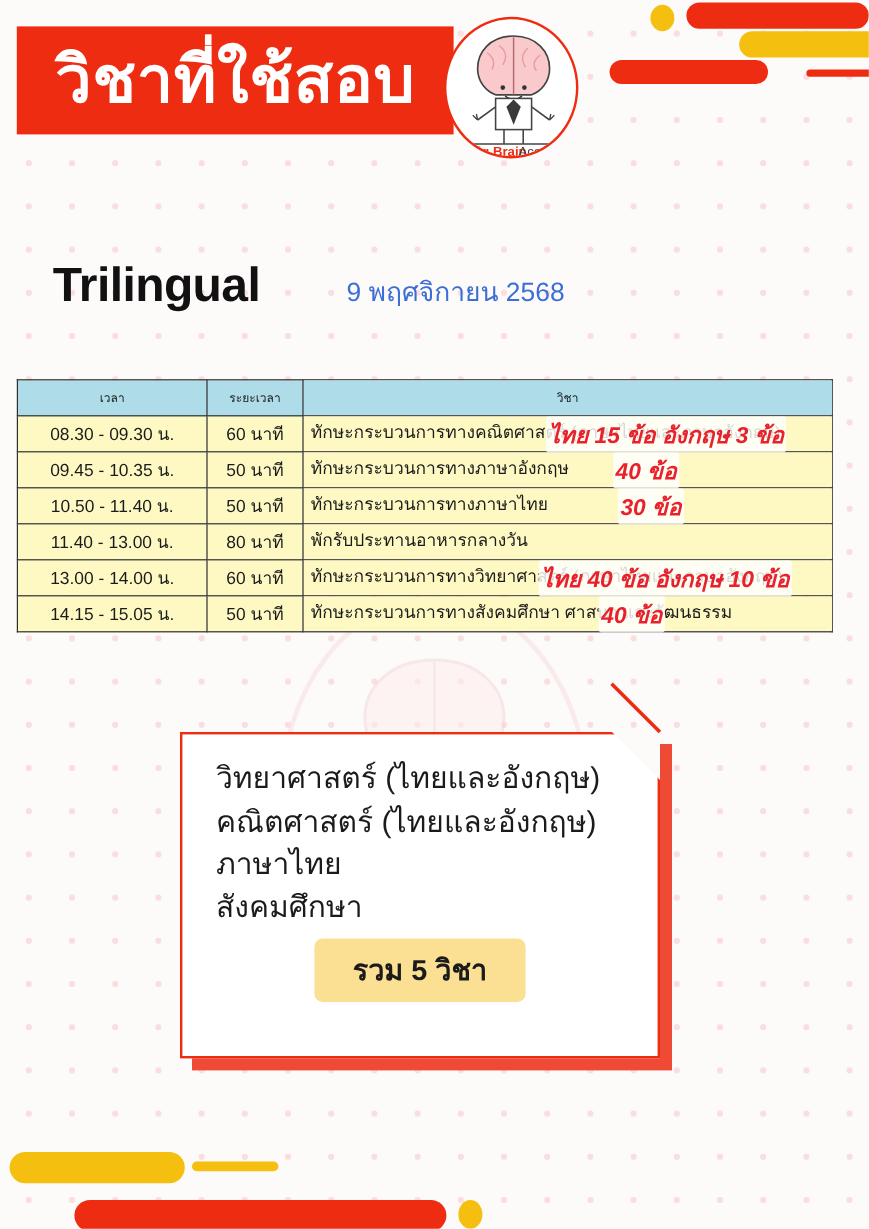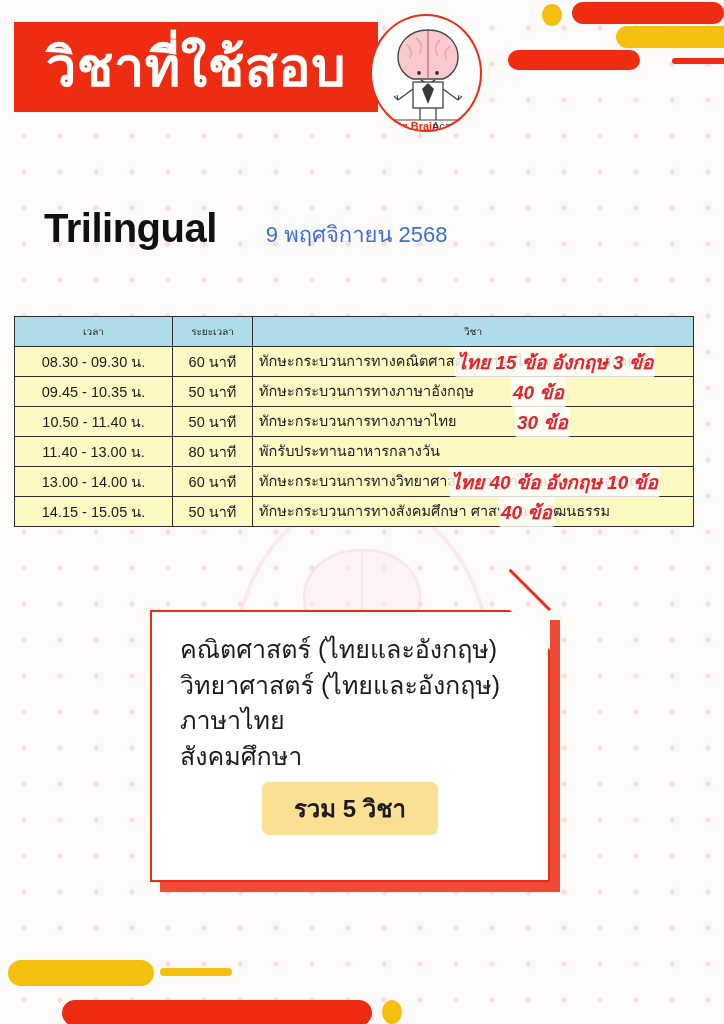--- a/index.html
+++ b/index.html
@@ -80,25 +80,25 @@
     width: 112px; height: 118px;
     background: #ffffff;
     border: 2.5px solid #ee2c11;
     border-radius: 50%;
     overflow: hidden;
   }
 
   
   #heading-row {
     position: absolute;
-    left: 44px; top: 206px;
+    left: 44px; top: 216px;
     z-index: 5;
     display: flex;
     align-items: baseline;
-    gap: 8px;
+    gap: 31px;
   }
   #heading-main {
     font-size: 40px;
     font-weight: bold;
     color: #111111;
     letter-spacing: -.5px;
   }
   #heading-date {
     font-size: 22px;
     color: #3b6fd6;
@@ -341,21 +341,21 @@
         </td>
       </tr>
     </tbody>
 </table>
 
 <div id="subject-card-shadow"></div>
 <div id="subject-card">
   <div id="card-fold"></div>
   <div id="card-fold-edge"></div>
   <ul id="subject-list">
+      <li>วิทยาศาสตร์ (ไทยและอังกฤษ)</li>
       <li>คณิตศาสตร์ (ไทยและอังกฤษ)</li>
-      <li>วิทยาศาสตร์ (ไทยและอังกฤษ)</li>
       <li>ภาษาไทย</li>
       <li>สังคมศึกษา</li>
     </ul>
   <div id="total-badge-row">
     <span id="total-badge">รวม 5 วิชา</span>
   </div>
 </div>
 
 </body></html>

